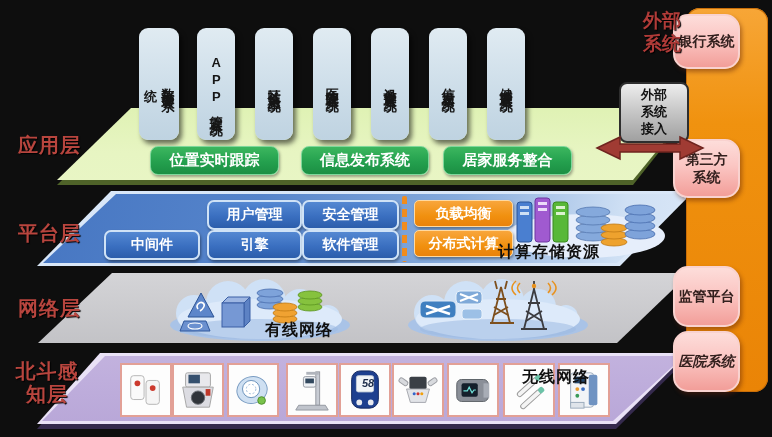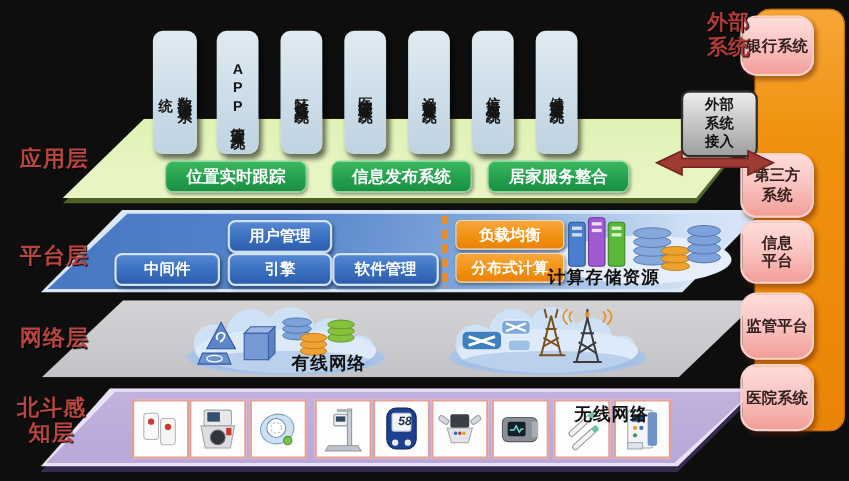--- a/index.html
+++ b/index.html
@@ -111,20 +111,21 @@
     </div>
   <div class="vbox" style="left:487px;width:38px;">
       <span>健康管理系统</span>
     </div>
 
   <div class="gbtn" style="left:150px;width:127px;">位置实时跟踪</div>
   <div class="gbtn" style="left:301px;width:126px;">信息发布系统</div>
   <div class="gbtn" style="left:443px;width:127px;">居家服务整合</div>
 
   <div class="pbox" style="left:207px;top:200px;width:91px;">用户管理</div>
+  <div class="pbox" style="left:302px;top:200px;width:93px;">安全管理</div>
   <div class="pbox" style="left:104px;top:230px;width:92px;">中间件</div>
   <div class="pbox" style="left:207px;top:230px;width:91px;">引擎</div>
   <div class="pbox" style="left:302px;top:230px;width:93px;">软件管理</div>
   <div class="dashline"></div>
   <div class="obox" style="left:414px;top:200px;width:97px;">负载均衡</div>
   <div class="obox" style="left:414px;top:230px;width:97px;">分布式计算</div>
 
   <div class="cloud-ellipse" style="left:505px;top:214px;width:160px;height:44px;background:#e6eefb;"></div>
   <svg class="abs" style="left:515px;top:192px;z-index:4;" width="144" height="58" viewBox="0 0 144 58">
     <rect x="2" y="10" width="15" height="40" rx="3" fill="#4a7fd0" stroke="#2a5496"></rect>
@@ -315,24 +316,22 @@
         <rect x="8" y="36" width="14" height="6" fill="#dfe4ea" stroke="#9aaabb"></rect>
       </svg>
   </div>
 
   <div class="ext-title pre">外部
 系统</div>
   <div class="orange-bar"></div>
   <div class="pinkbox pre" style="top:14px;height:51px;">银行系统</div>
   <div class="pinkbox pre" style="top:139px;height:55px;">第三方
 系统</div>
-  <div class="pinkbox pre" style="top:200px;height:54px;">信息
-平台</div>
   <div class="pinkbox pre" style="top:266px;height:57px;">监管平台</div>
-  <div class="pinkbox pre" style="top:331px;height:57px;">医院系统</div>
+  <div class="pinkbox pre" style="top:331px;height:57px;font-style:italic;">医院系统</div>
 
   <div class="graybox pre">外部
 系统
 接入</div>
   <svg class="arrow" width="112" height="28" viewBox="0 0 112 28">
     <polygon points="3,14 26,3 26,10 86,10 86,3 109,14 86,25 86,18 26,18 26,25" fill="#a03b33" stroke="#6f241f" stroke-width="1.5"></polygon>
   </svg>
 
 </div>
 

